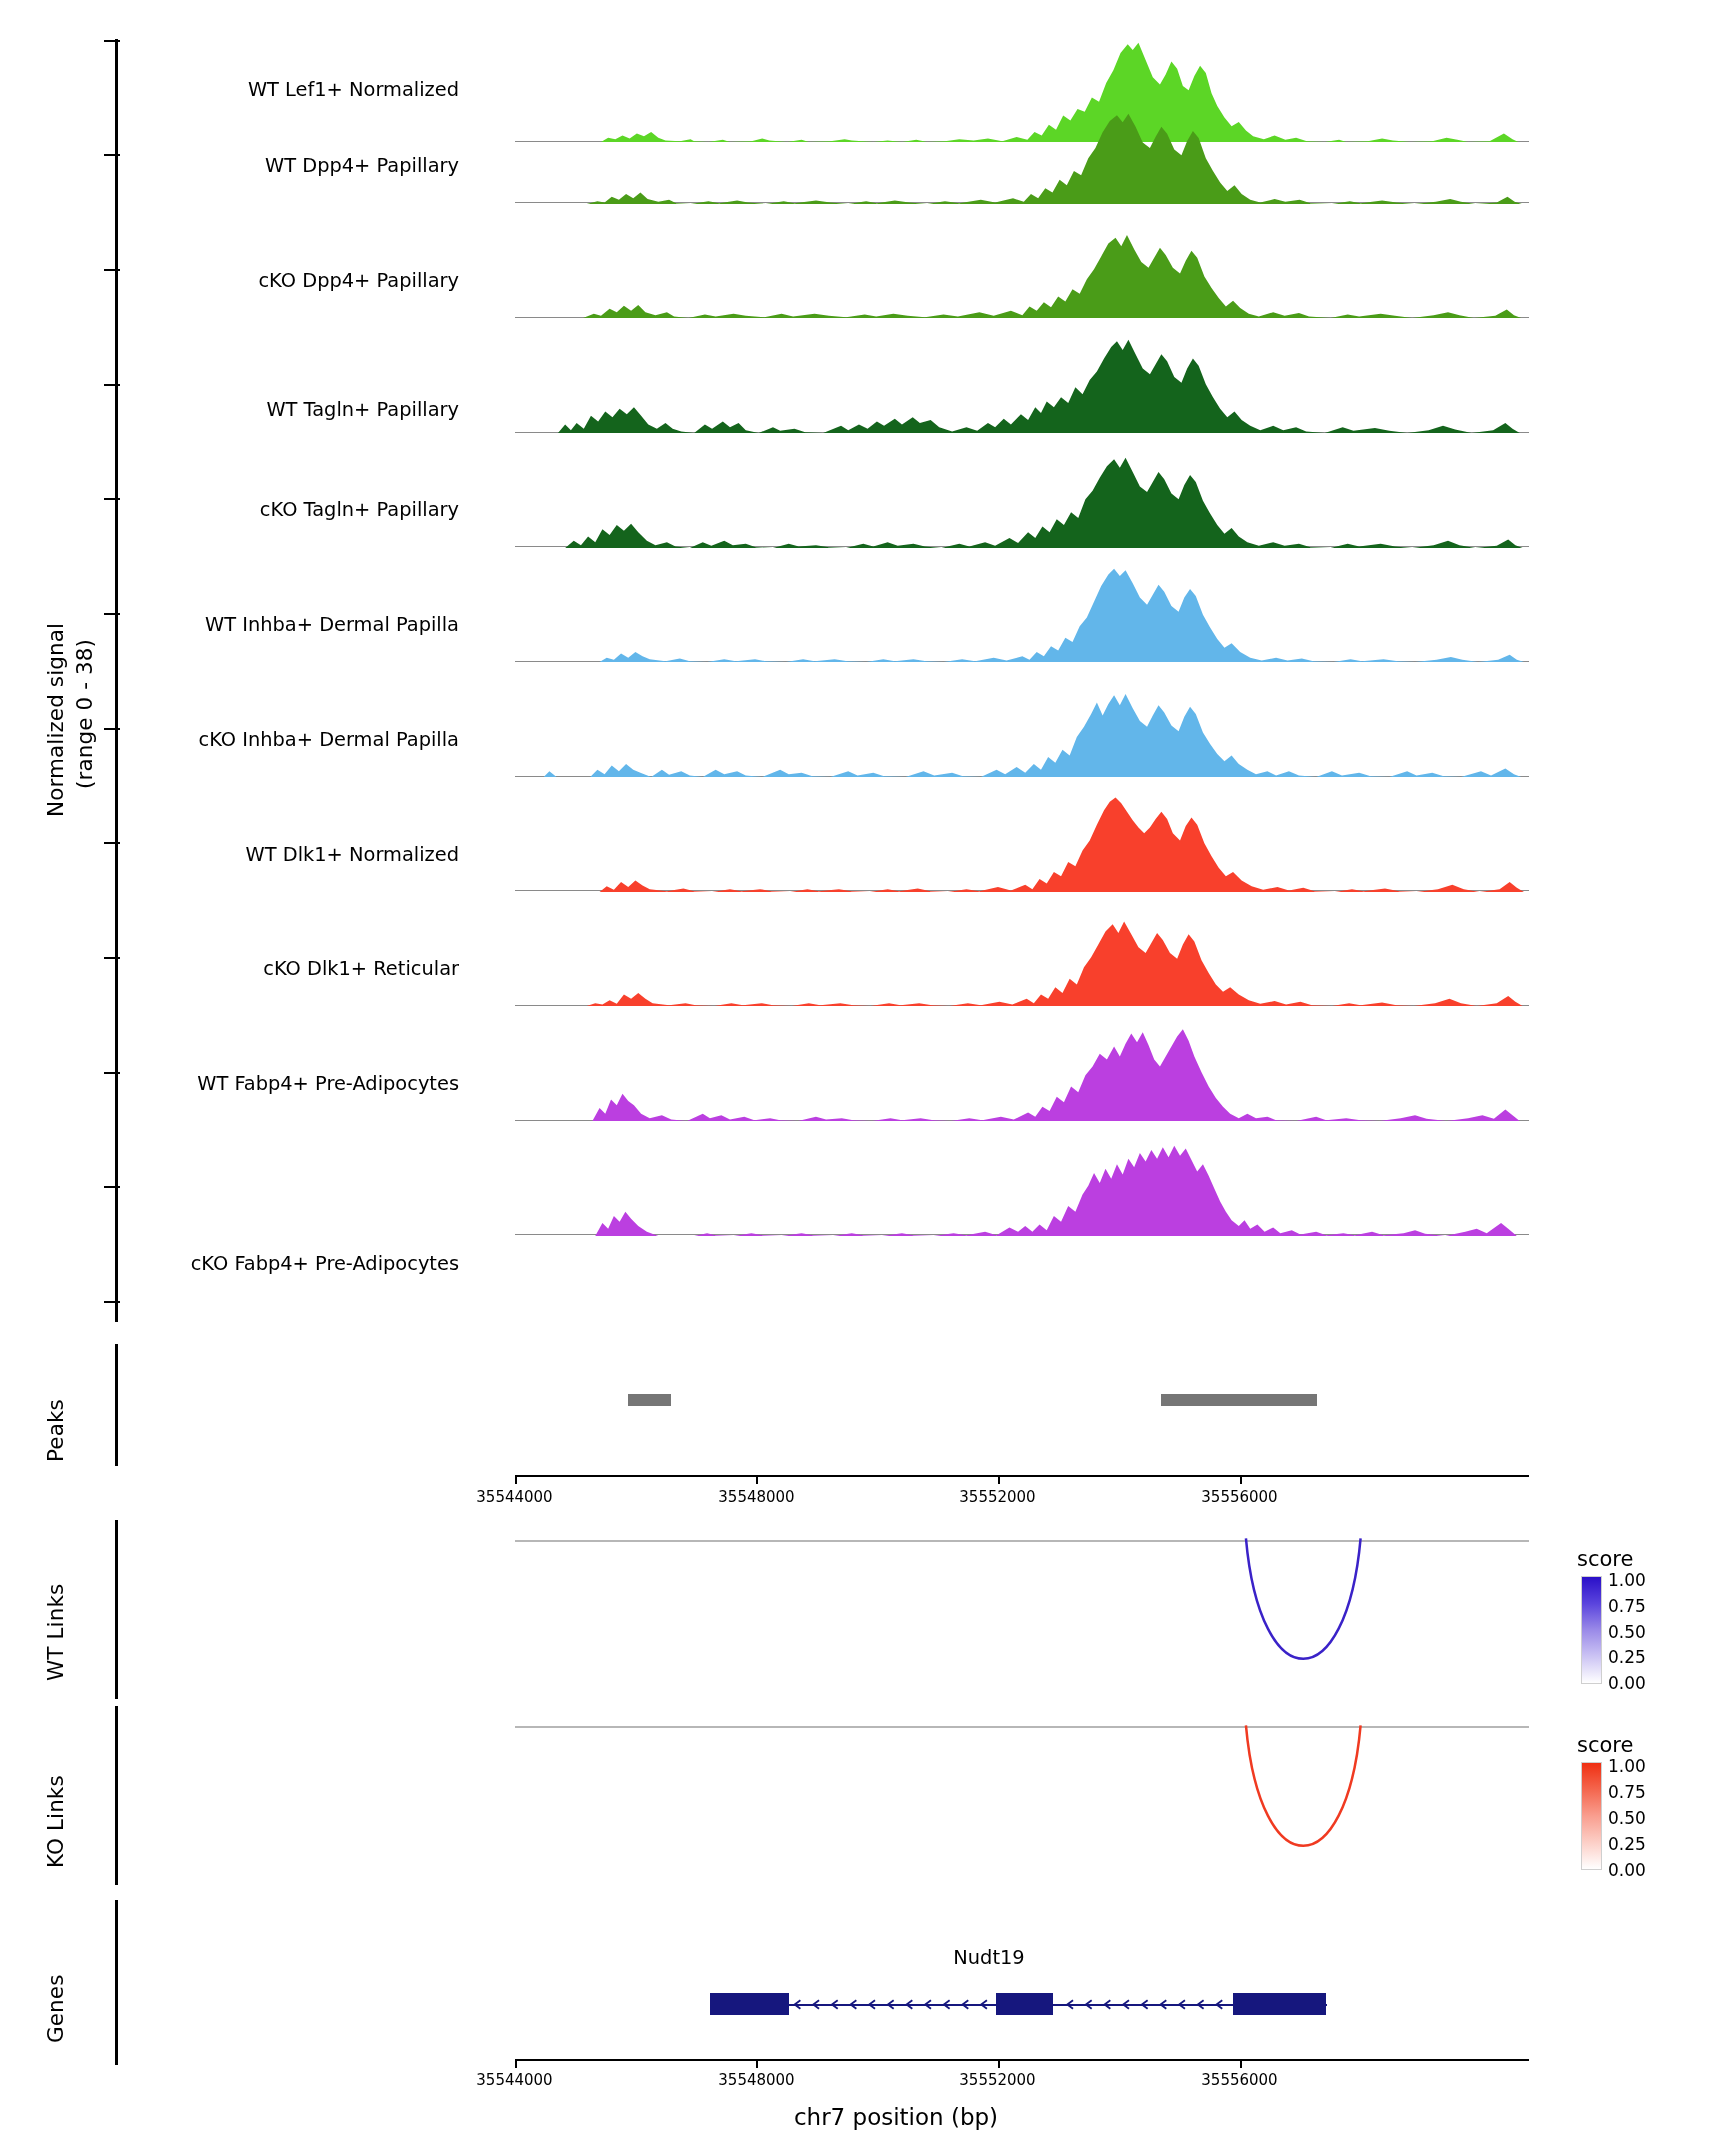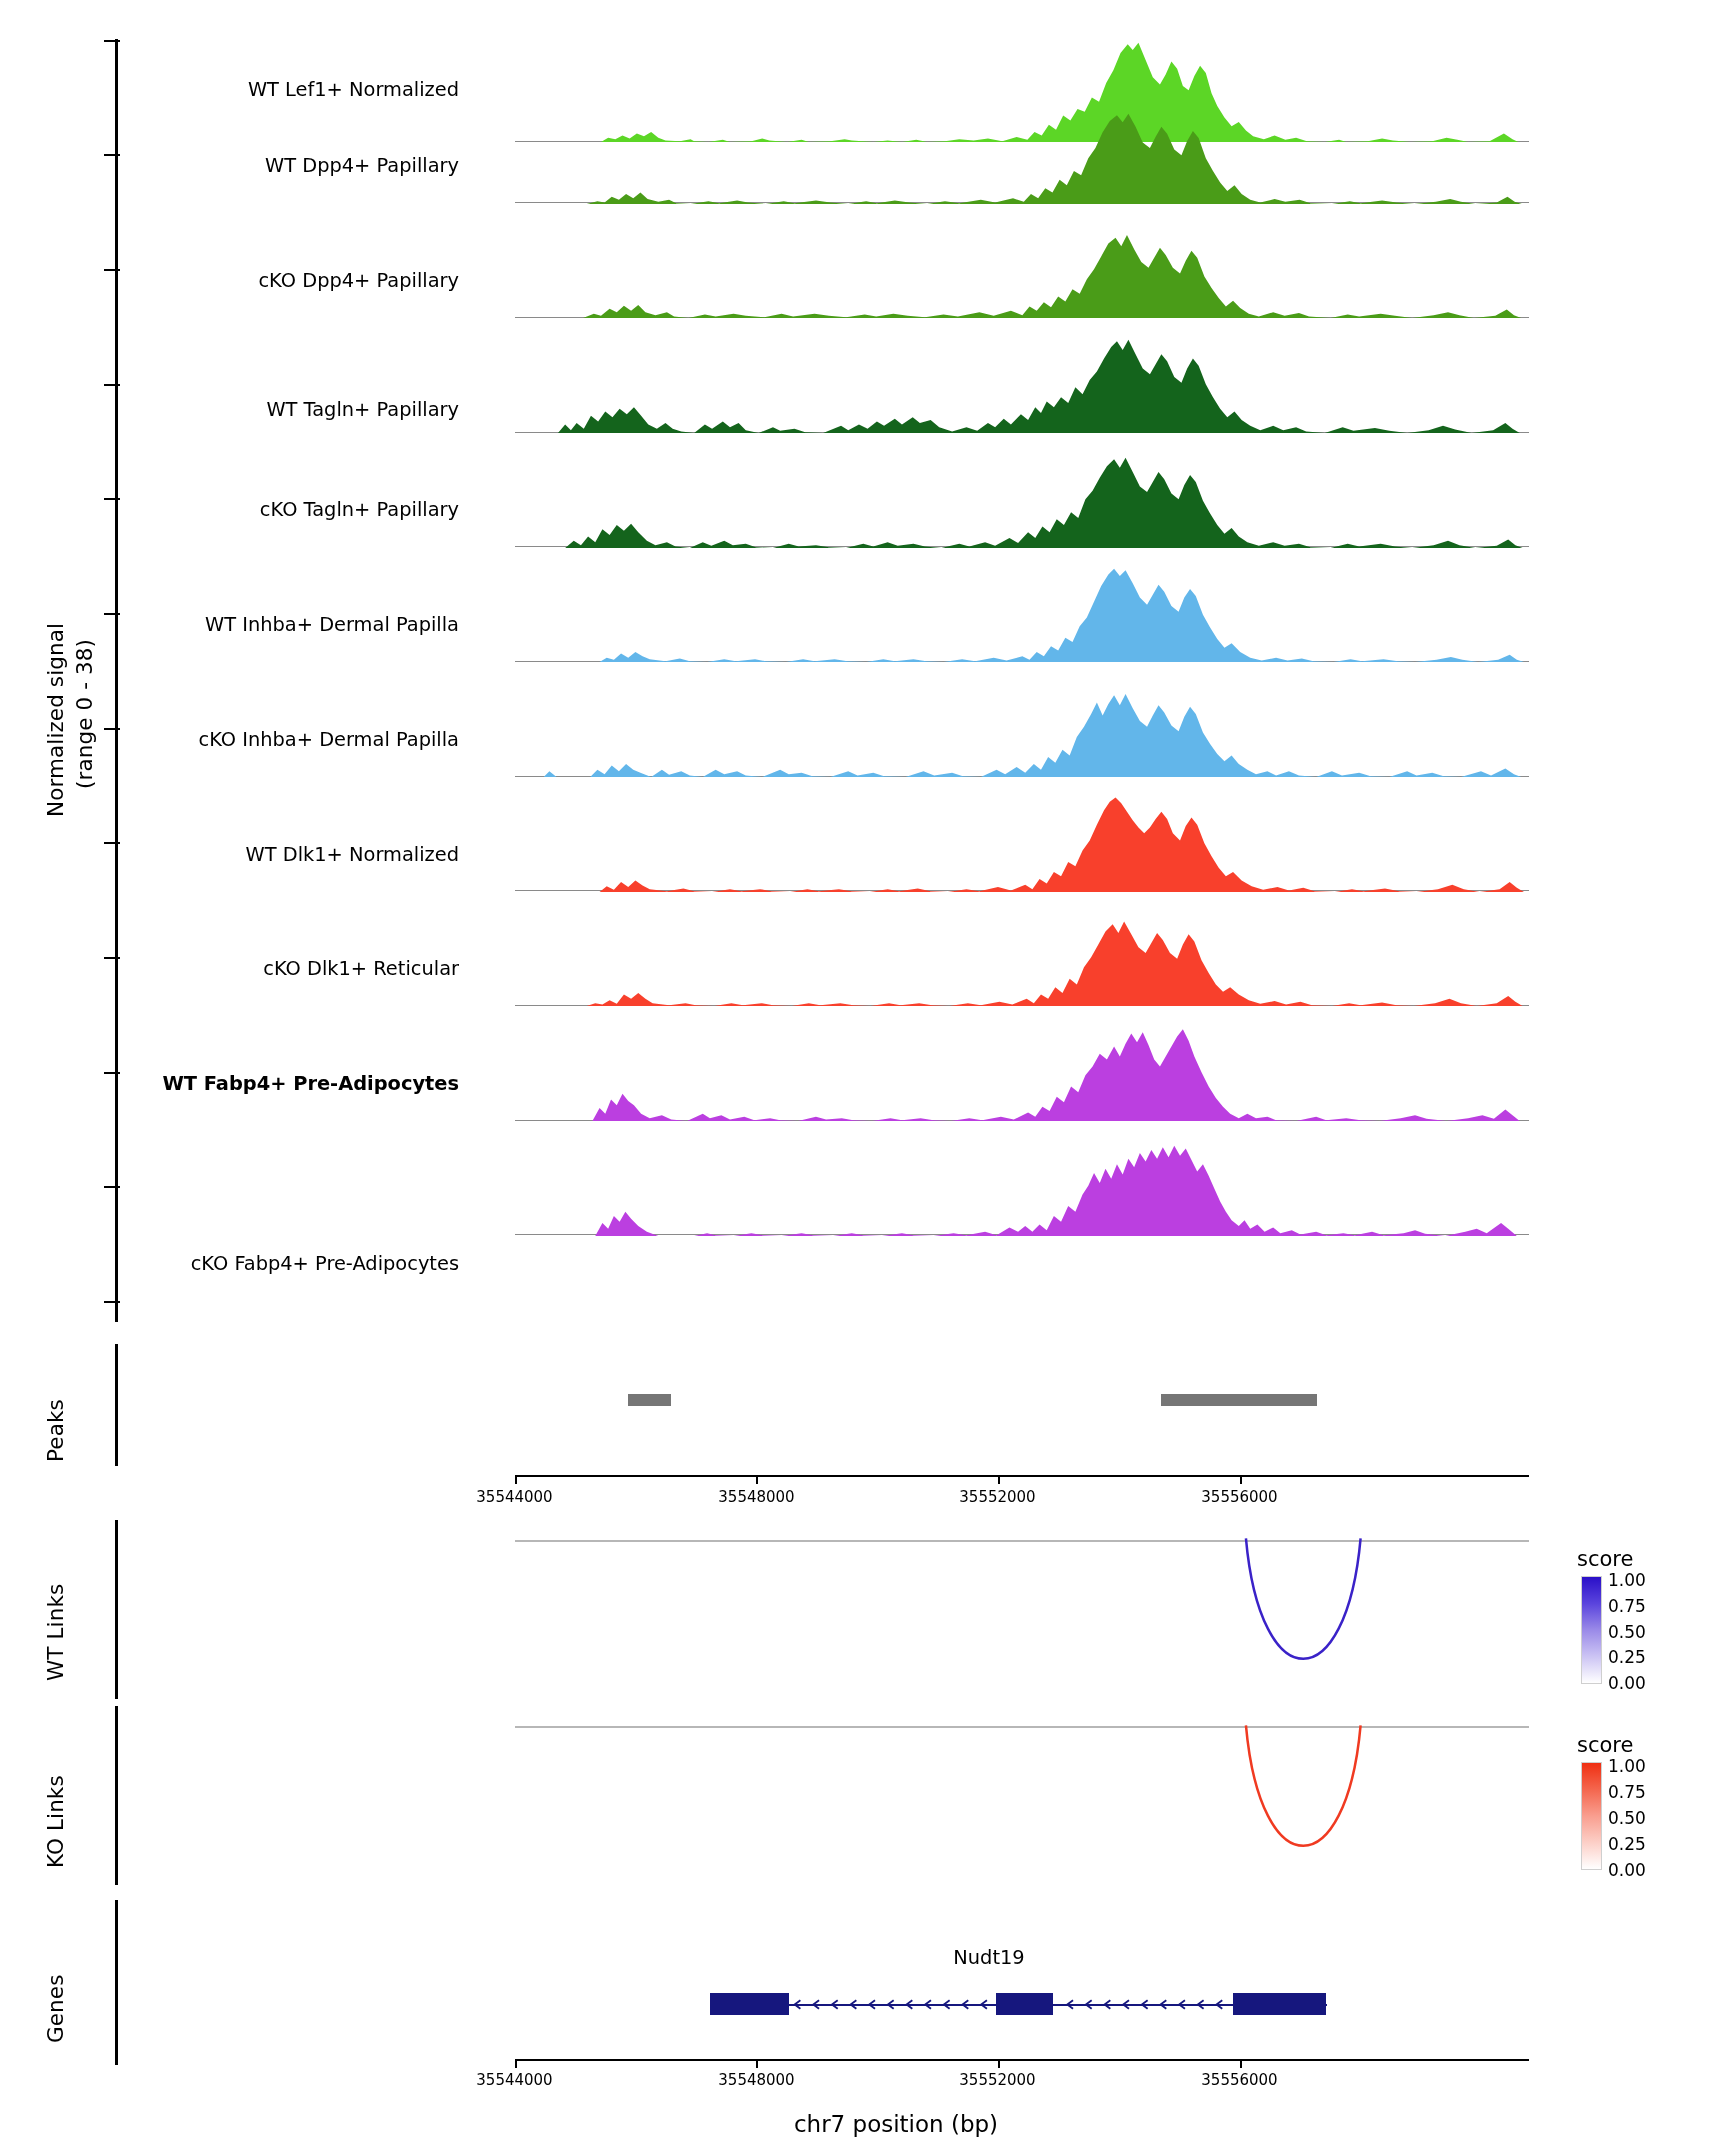--- a/index.html
+++ b/index.html
@@ -200,21 +200,21 @@
   <svg class="track-svg" style="left:515px; top:796px; width:1014px; height:96px;" viewBox="0 0 1415 134" preserveAspectRatio="none">
     <path fill="#f8402c" d="M0,134 L118,134 L128,126 L138,131 L148,120 L158,127 L168,118 L178,125 L188,130 L212,133 L235,129 L250,133 L275,134 L300,130 L316,133 L342,130 L358,133 L384,134 L408,130 L424,133 L452,130 L470,133 L495,134 L520,130 L536,133 L562,129 L580,133 L604,134 L630,130 L648,133 L674,127 L692,132 L712,124 L722,130 L732,116 L742,122 L752,106 L762,112 L772,92 L782,98 L792,76 L802,62 L812,40 L822,20 L830,8 L838,2 L846,10 L854,22 L862,34 L870,44 L878,52 L886,44 L894,32 L902,22 L910,32 L918,52 L928,62 L936,42 L944,30 L952,40 L962,66 L972,84 L982,100 L992,112 L1002,106 L1014,118 L1028,126 L1044,131 L1064,127 L1080,132 L1100,128 L1116,133 L1144,134 L1168,130 L1184,133 L1214,129 L1234,133 L1258,134 L1288,130 L1308,124 L1324,130 L1346,134 L1374,130 L1388,120 L1398,128 L1408,134 L1415,134 Z"></path>
   </svg>
 
   <div class="track-label" style="left:129px; top:959px; width:330px;">cKO Dlk1+ Reticular</div>
   <div class="track-baseline" style="left:515px; top:1005px; width:1014px;"></div>
   <svg class="track-svg" style="left:515px; top:910px; width:1014px; height:96px;" viewBox="0 0 1415 134" preserveAspectRatio="none">
     <path fill="#f8402c" d="M0,134 L100,134 L112,130 L122,132 L132,126 L142,131 L152,118 L162,124 L172,116 L182,124 L192,130 L215,133 L238,130 L252,133 L278,134 L302,130 L318,133 L344,130 L360,133 L386,134 L410,130 L426,133 L454,130 L472,133 L496,134 L522,130 L538,133 L564,130 L582,133 L606,134 L632,130 L650,133 L676,128 L694,132 L714,124 L724,130 L734,118 L744,124 L754,108 L764,116 L774,96 L784,104 L794,80 L804,66 L814,48 L824,30 L834,20 L842,32 L850,16 L860,34 L870,52 L880,60 L888,46 L896,32 L904,42 L914,60 L924,68 L932,48 L940,34 L948,44 L958,70 L968,88 L978,104 L988,114 L998,108 L1010,118 L1024,126 L1040,131 L1060,127 L1076,132 L1096,128 L1112,133 L1140,134 L1164,130 L1180,133 L1210,129 L1230,133 L1254,134 L1284,130 L1304,124 L1320,130 L1342,134 L1370,130 L1386,120 L1396,128 L1406,134 L1415,134 Z"></path>
   </svg>
 
-  <div class="track-label" style="left:93px; top:1074px; width:366px;font-weight:bold;">WT Fabp4+ Pre-Adipocytes</div>
+  <div class="track-label" style="left:93px; top:1074px; width:366px;">WT Fabp4+ Pre-Adipocytes</div>
   <div class="track-baseline" style="left:515px; top:1120px; width:1014px;"></div>
   <svg class="track-svg" style="left:515px; top:1025px; width:1014px; height:96px;" viewBox="0 0 1415 134" preserveAspectRatio="none">
     <path fill="#bb3fe0" d="M0,134 L108,134 L118,116 L126,124 L134,104 L142,112 L150,96 L158,106 L166,112 L176,124 L188,130 L205,126 L218,132 L240,134 L262,124 L272,130 L288,126 L300,132 L320,128 L334,133 L356,130 L370,133 L395,134 L420,128 L434,132 L456,130 L472,133 L498,134 L524,130 L540,133 L566,130 L584,133 L608,134 L634,130 L652,133 L678,128 L696,132 L716,122 L726,128 L736,114 L746,120 L756,100 L766,108 L776,86 L786,94 L796,70 L806,58 L816,40 L826,48 L836,30 L844,44 L852,26 L860,12 L868,24 L876,10 L884,28 L892,48 L900,58 L908,44 L916,30 L924,16 L932,6 L940,22 L948,44 L958,66 L968,86 L978,102 L988,114 L998,124 L1010,130 L1022,124 L1034,130 L1050,128 L1062,133 L1090,134 L1118,128 L1132,133 L1160,130 L1180,133 L1206,134 L1236,130 L1256,126 L1272,131 L1300,134 L1330,130 L1350,126 L1366,131 L1382,118 L1392,126 L1402,134 L1415,134 Z"></path>
   </svg>
 
   <div class="track-label" style="left:86px; top:1254px; width:373px;">cKO Fabp4+ Pre-Adipocytes</div>
   <div class="track-baseline" style="left:515px; top:1234px; width:1014px;"></div>
   <svg class="track-svg" style="left:515px; top:1140px; width:1014px; height:96px;" viewBox="0 0 1415 134" preserveAspectRatio="none">
     <path fill="#bb3fe0" d="M0,134 L112,134 L122,116 L130,124 L138,106 L146,114 L154,100 L162,110 L172,120 L184,128 L200,134 L250,134 L268,130 L280,133 L305,134 L330,130 L346,133 L372,134 L400,130 L416,133 L444,134 L470,130 L486,133 L512,134 L540,130 L556,133 L584,134 L612,130 L630,133 L656,128 L672,133 L690,122 L702,128 L712,120 L722,128 L732,118 L742,126 L752,106 L762,114 L772,92 L782,100 L792,76 L800,64 L808,46 L816,60 L824,40 L832,54 L840,34 L848,48 L856,26 L864,38 L872,18 L880,30 L888,14 L896,26 L904,10 L912,24 L920,8 L928,22 L936,12 L944,28 L952,44 L960,34 L968,50 L976,68 L984,86 L992,100 L1000,112 L1010,120 L1018,112 L1026,124 L1036,118 L1046,128 L1058,122 L1068,130 L1084,126 L1096,132 L1118,128 L1132,133 L1156,130 L1172,133 L1196,128 L1212,133 L1240,130 L1256,126 L1270,131 L1298,134 L1326,128 L1342,124 L1356,130 L1376,116 L1386,124 L1398,134 L1415,134 Z"></path>
   </svg>
@@ -300,16 +300,16 @@
   <div class="axis-line" style="left:515px; top:2059px; width:1014px;"></div>
   <div class="axis-tick" style="left:515px; top:2059px;"></div>
   <div class="axis-tick" style="left:756px; top:2059px;"></div>
   <div class="axis-tick" style="left:998px; top:2059px;"></div>
   <div class="axis-tick" style="left:1240px; top:2059px;"></div>
   <div class="axis-tick-label" style="left:443px; top:2071px; width:143px;">35544000</div>
   <div class="axis-tick-label" style="left:685px; top:2071px; width:143px;">35548000</div>
   <div class="axis-tick-label" style="left:926px; top:2071px; width:143px;">35552000</div>
   <div class="axis-tick-label" style="left:1168px; top:2071px; width:143px;">35556000</div>
 
-  <div class="axis-title" style="left:717px; top:2104px; width:358px;margin-top:7px;">chr7 position (bp)</div>
+  <div class="axis-title" style="left:717px; top:2104px; width:358px;">chr7 position (bp)</div>
 
 </div>
 
 
 </body></html>

